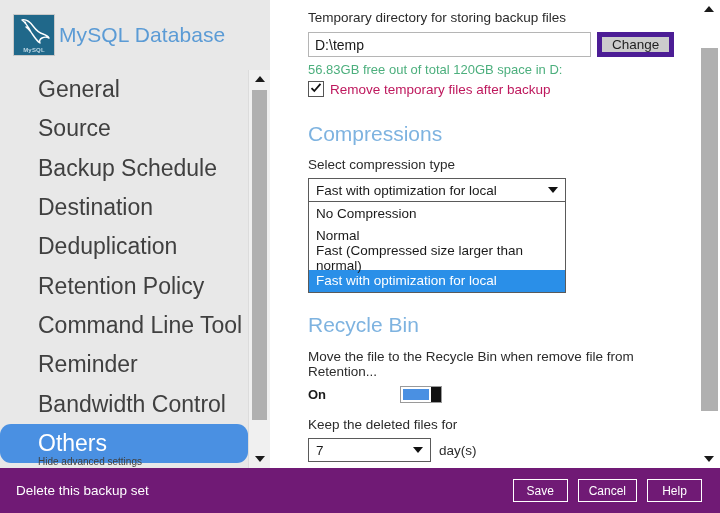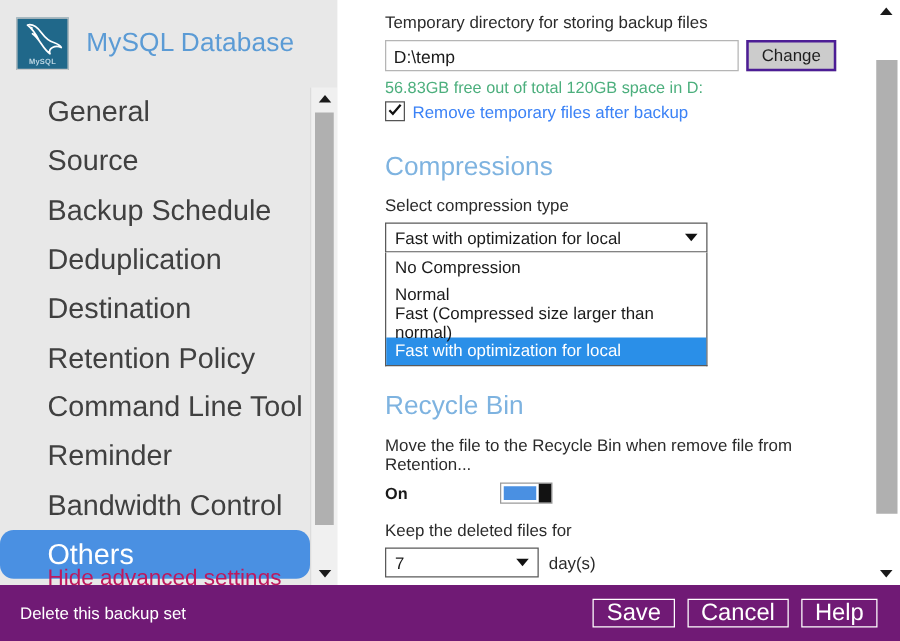--- a/index.html
+++ b/index.html
@@ -59,21 +59,21 @@
     bottom: 2px;
     left: 0;
     right: 0;
     text-align: center;
     color: #bcd6e3;
     font-size: 6px;
     font-weight: bold;
     letter-spacing: .2px;
   }
   .brand-title {
-    margin-left: 14px;
+    margin-left: 4px;
     font-size: 21px;
     color: #5b9bd5;
     font-weight: normal;
     letter-spacing: .1px;
   }
 
   .nav-wrap {
     position: relative;
     flex: 1 1 auto;
     min-height: 0;
@@ -102,22 +102,22 @@
     color: #ffffff;
     border-radius: 11px;
   }
   .nav-footer {
     position: absolute;
     left: 0;
     right: 22px;
     bottom: 0;
     height: 14px;
     padding-left: 38px;
-    font-size: 18px;
-    color: #be185d;
+    font-size: 10px;
+    color: #404040;
     overflow: hidden;
     box-sizing: border-box;
     line-height: 16px;
   }
 
   
   .sb-scroll {
     position: absolute;
     right: 0;
     top: 0;
@@ -185,21 +185,21 @@
     color: #1a1a1a;
     padding: 0 6px;
     box-sizing: border-box;
     font-family: "Liberation Sans", sans-serif;
     outline: none;
   }
   .btn-gray {
     height: 25px;
     min-width: 72px;
     background: #cccccc;
-    border: 2px solid #4c1d95;
+    border: 5px solid #4c1d95;
     font-size: 13.5px;
     color: #1f1f1f;
     font-family: "Liberation Sans", sans-serif;
     cursor: pointer;
     padding: 0 10px;
   }
   .free-space {
     font-size: 13px;
     color: #4caf7d;
   }
@@ -210,21 +210,21 @@
   }
   .checkbox {
     width: 14px;
     height: 14px;
     border: 1px solid #555;
     background: #fff;
     position: relative;
     flex: 0 0 14px;
   }
   .checkbox svg { position: absolute; left: 1px; top: 0px; }
-  .cb-label { font-size: 13.5px; color: #3b82f6; }
+  .cb-label { font-size: 13.5px; color: #be185d; }
 
   .section-head {
     font-size: 21px;
     color: #7eb3e0;
     font-weight: normal;
     margin: 0;
   }
 
   .select-box {
     width: 258px;
@@ -341,21 +341,21 @@
     font-size: 13.5px;
     cursor: pointer;
   }
   .btn-group { display: flex; gap: 10px; }
   .btn-outline {
     min-width: 55px;
     height: 23px;
     border: 1px solid #ffffff;
     background: transparent;
     color: #ffffff;
-    font-size: 19px;
+    font-size: 12px;
     font-family: "Liberation Sans", sans-serif;
     cursor: pointer;
     padding: 0 10px;
     line-height: 1;
   }
 </style>
 </head>
 <body>
 
 <div class="app">
@@ -379,24 +379,24 @@
           <div class="nav-item">
             <span>General</span>
           </div>
           <div class="nav-item">
             <span>Source</span>
           </div>
           <div class="nav-item">
             <span>Backup Schedule</span>
           </div>
           <div class="nav-item">
+            <span>Destination</span>
+          </div>
+          <div class="nav-item">
             <span>Deduplication</span>
-          </div>
-          <div class="nav-item">
-            <span>Destination</span>
           </div>
           <div class="nav-item">
             <span>Retention Policy</span>
           </div>
           <div class="nav-item">
             <span>Command Line Tool</span>
           </div>
           <div class="nav-item">
             <span>Reminder</span>
           </div>

